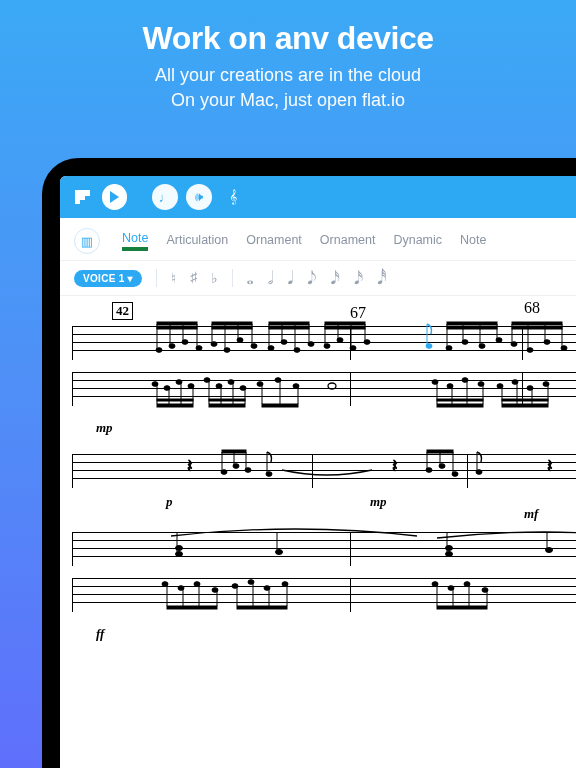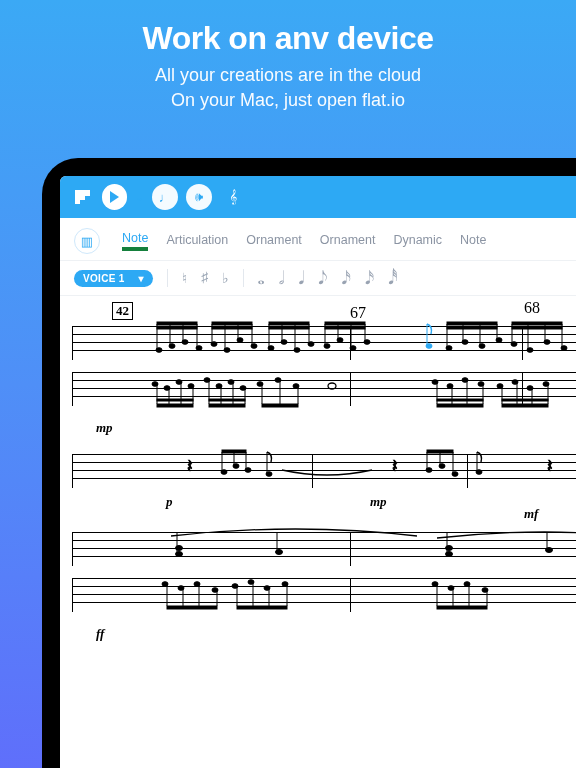--- a/index.html
+++ b/index.html
@@ -126,21 +126,21 @@
   }
   .voice-pill {
     background: #2da9f4;
     color: #fff;
     font-size: 10px;
     font-weight: 600;
     border-radius: 10px;
     padding: 3px 9px;
     display: flex;
     align-items: center;
-    gap: 14px;
+    gap: 3px;
     letter-spacing: 0.3px;
   }
   .vsep {
     width: 1px; height: 18px; background: #e3e8ee;
   }
   .acc {
     color: #98a4b3;
     font-size: 14px;
     font-family: serif;
     cursor: pointer;

